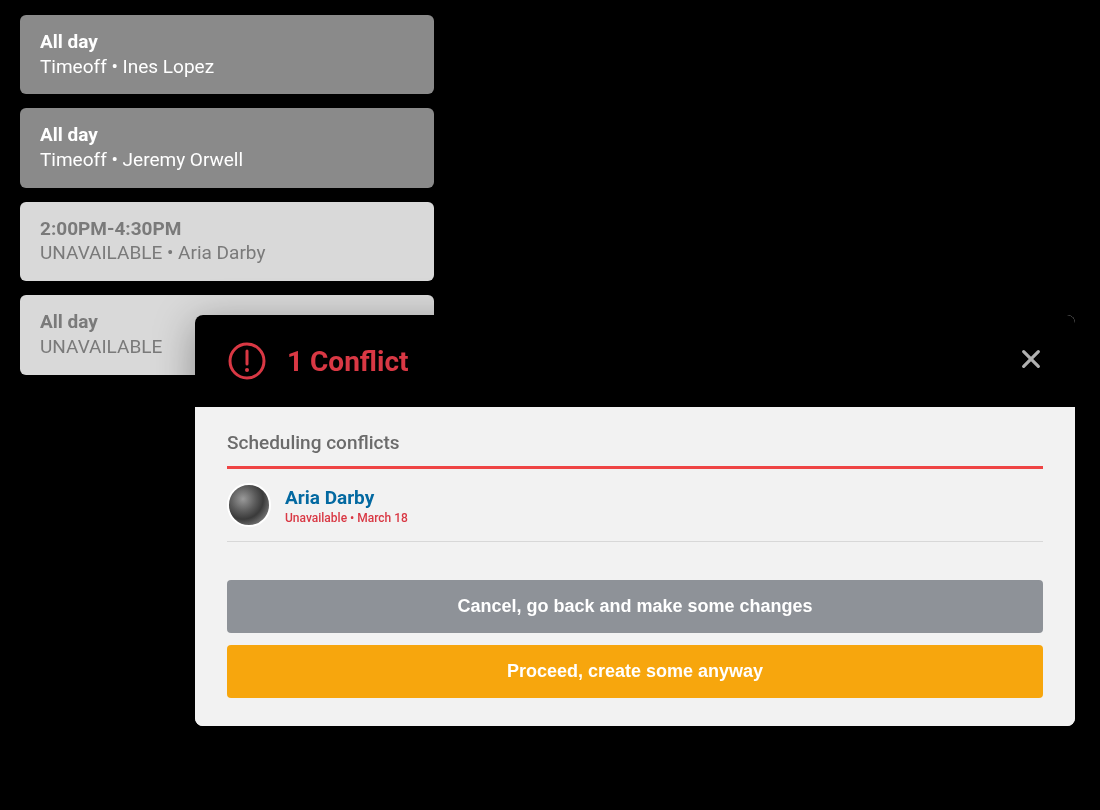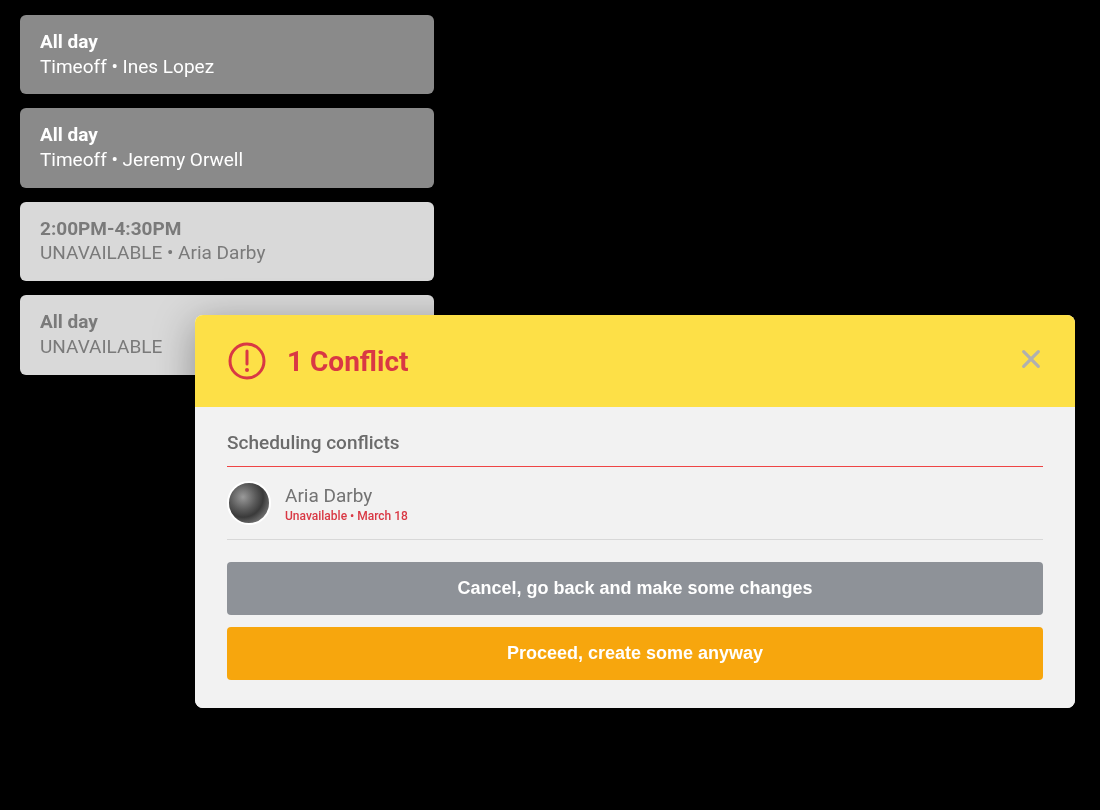--- a/index.html
+++ b/index.html
@@ -55,21 +55,21 @@
       position: absolute;
       left: 195px;
       top: 315px;
       width: 880px;
       background: #ffffff;
       border-radius: 8px;
       box-shadow: 0 8px 40px rgba(0,0,0,0.35);
       overflow: hidden;
     }
     .dialog-header {
-      background: #fde047;
+      background: #000000;
       padding: 26px 32px 26px 32px;
       display: flex;
       align-items: center;
       gap: 20px;
       position: relative;
     }
     .alert-icon {
       width: 40px;
       height: 40px;
       flex-shrink: 0;
@@ -97,21 +97,21 @@
     }
     .dialog-body {
       background: #f2f2f2;
       padding: 24px 32px 28px 32px;
     }
     .section-title {
       font-size: 19px;
       font-weight: 500;
       color: #6b6b6b;
       padding-bottom: 12px;
-      border-bottom: 1px solid #ef4444;
+      border-bottom: 3px solid #ef4444;
     }
     .conflict-item {
       display: flex;
       align-items: center;
       gap: 14px;
       padding: 14px 0;
       border-bottom: 1px solid #d8d8d8;
     }
     .avatar {
       width: 44px;
@@ -121,30 +121,30 @@
       border: 2px solid #ffffff;
       flex-shrink: 0;
     }
     .conflict-info {
       display: flex;
       flex-direction: column;
       gap: 2px;
     }
     .conflict-name {
       font-size: 19px;
-      font-weight: 400;
-      color: #737373;
+      font-weight: 700;
+      color: #0369a1;
     }
     .conflict-reason {
       font-size: 12px;
       font-weight: 500;
       color: #d93844;
     }
     .dialog-actions {
-      margin-top: 22px;
+      margin-top: 38px;
       display: flex;
       flex-direction: column;
       gap: 12px;
     }
     .btn {
       width: 100%;
       padding: 16px;
       border: none;
       border-radius: 4px;
       font-size: 18px;

